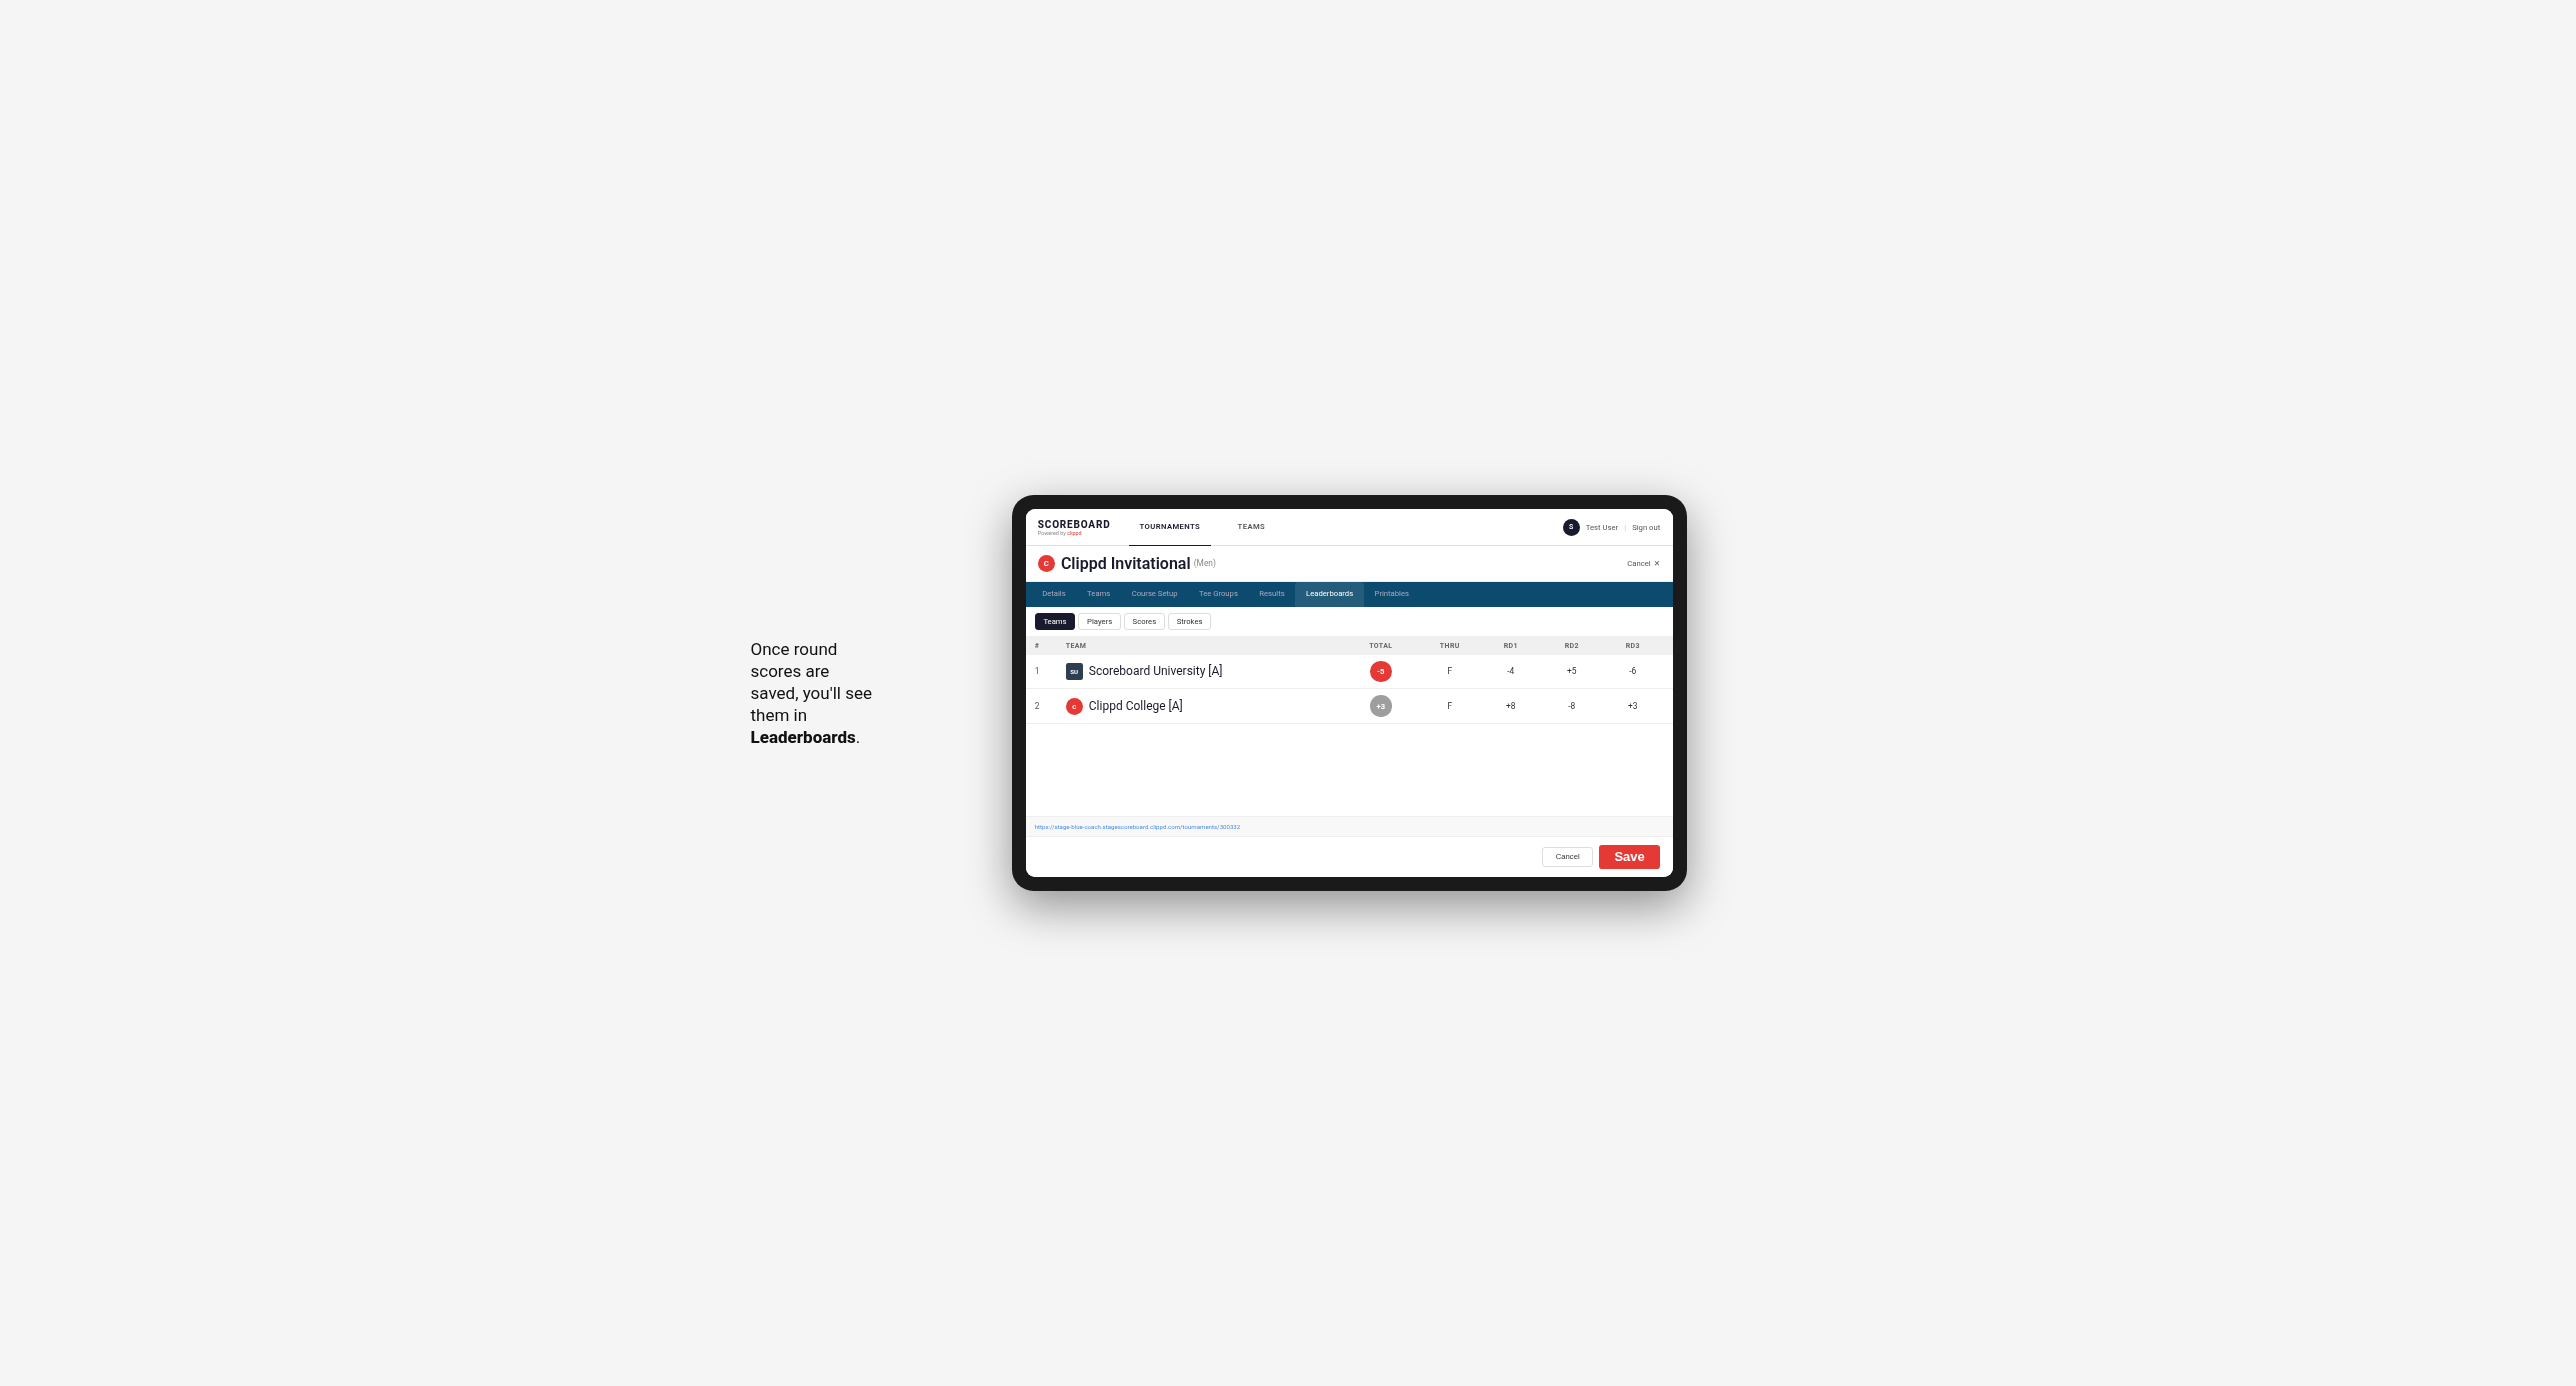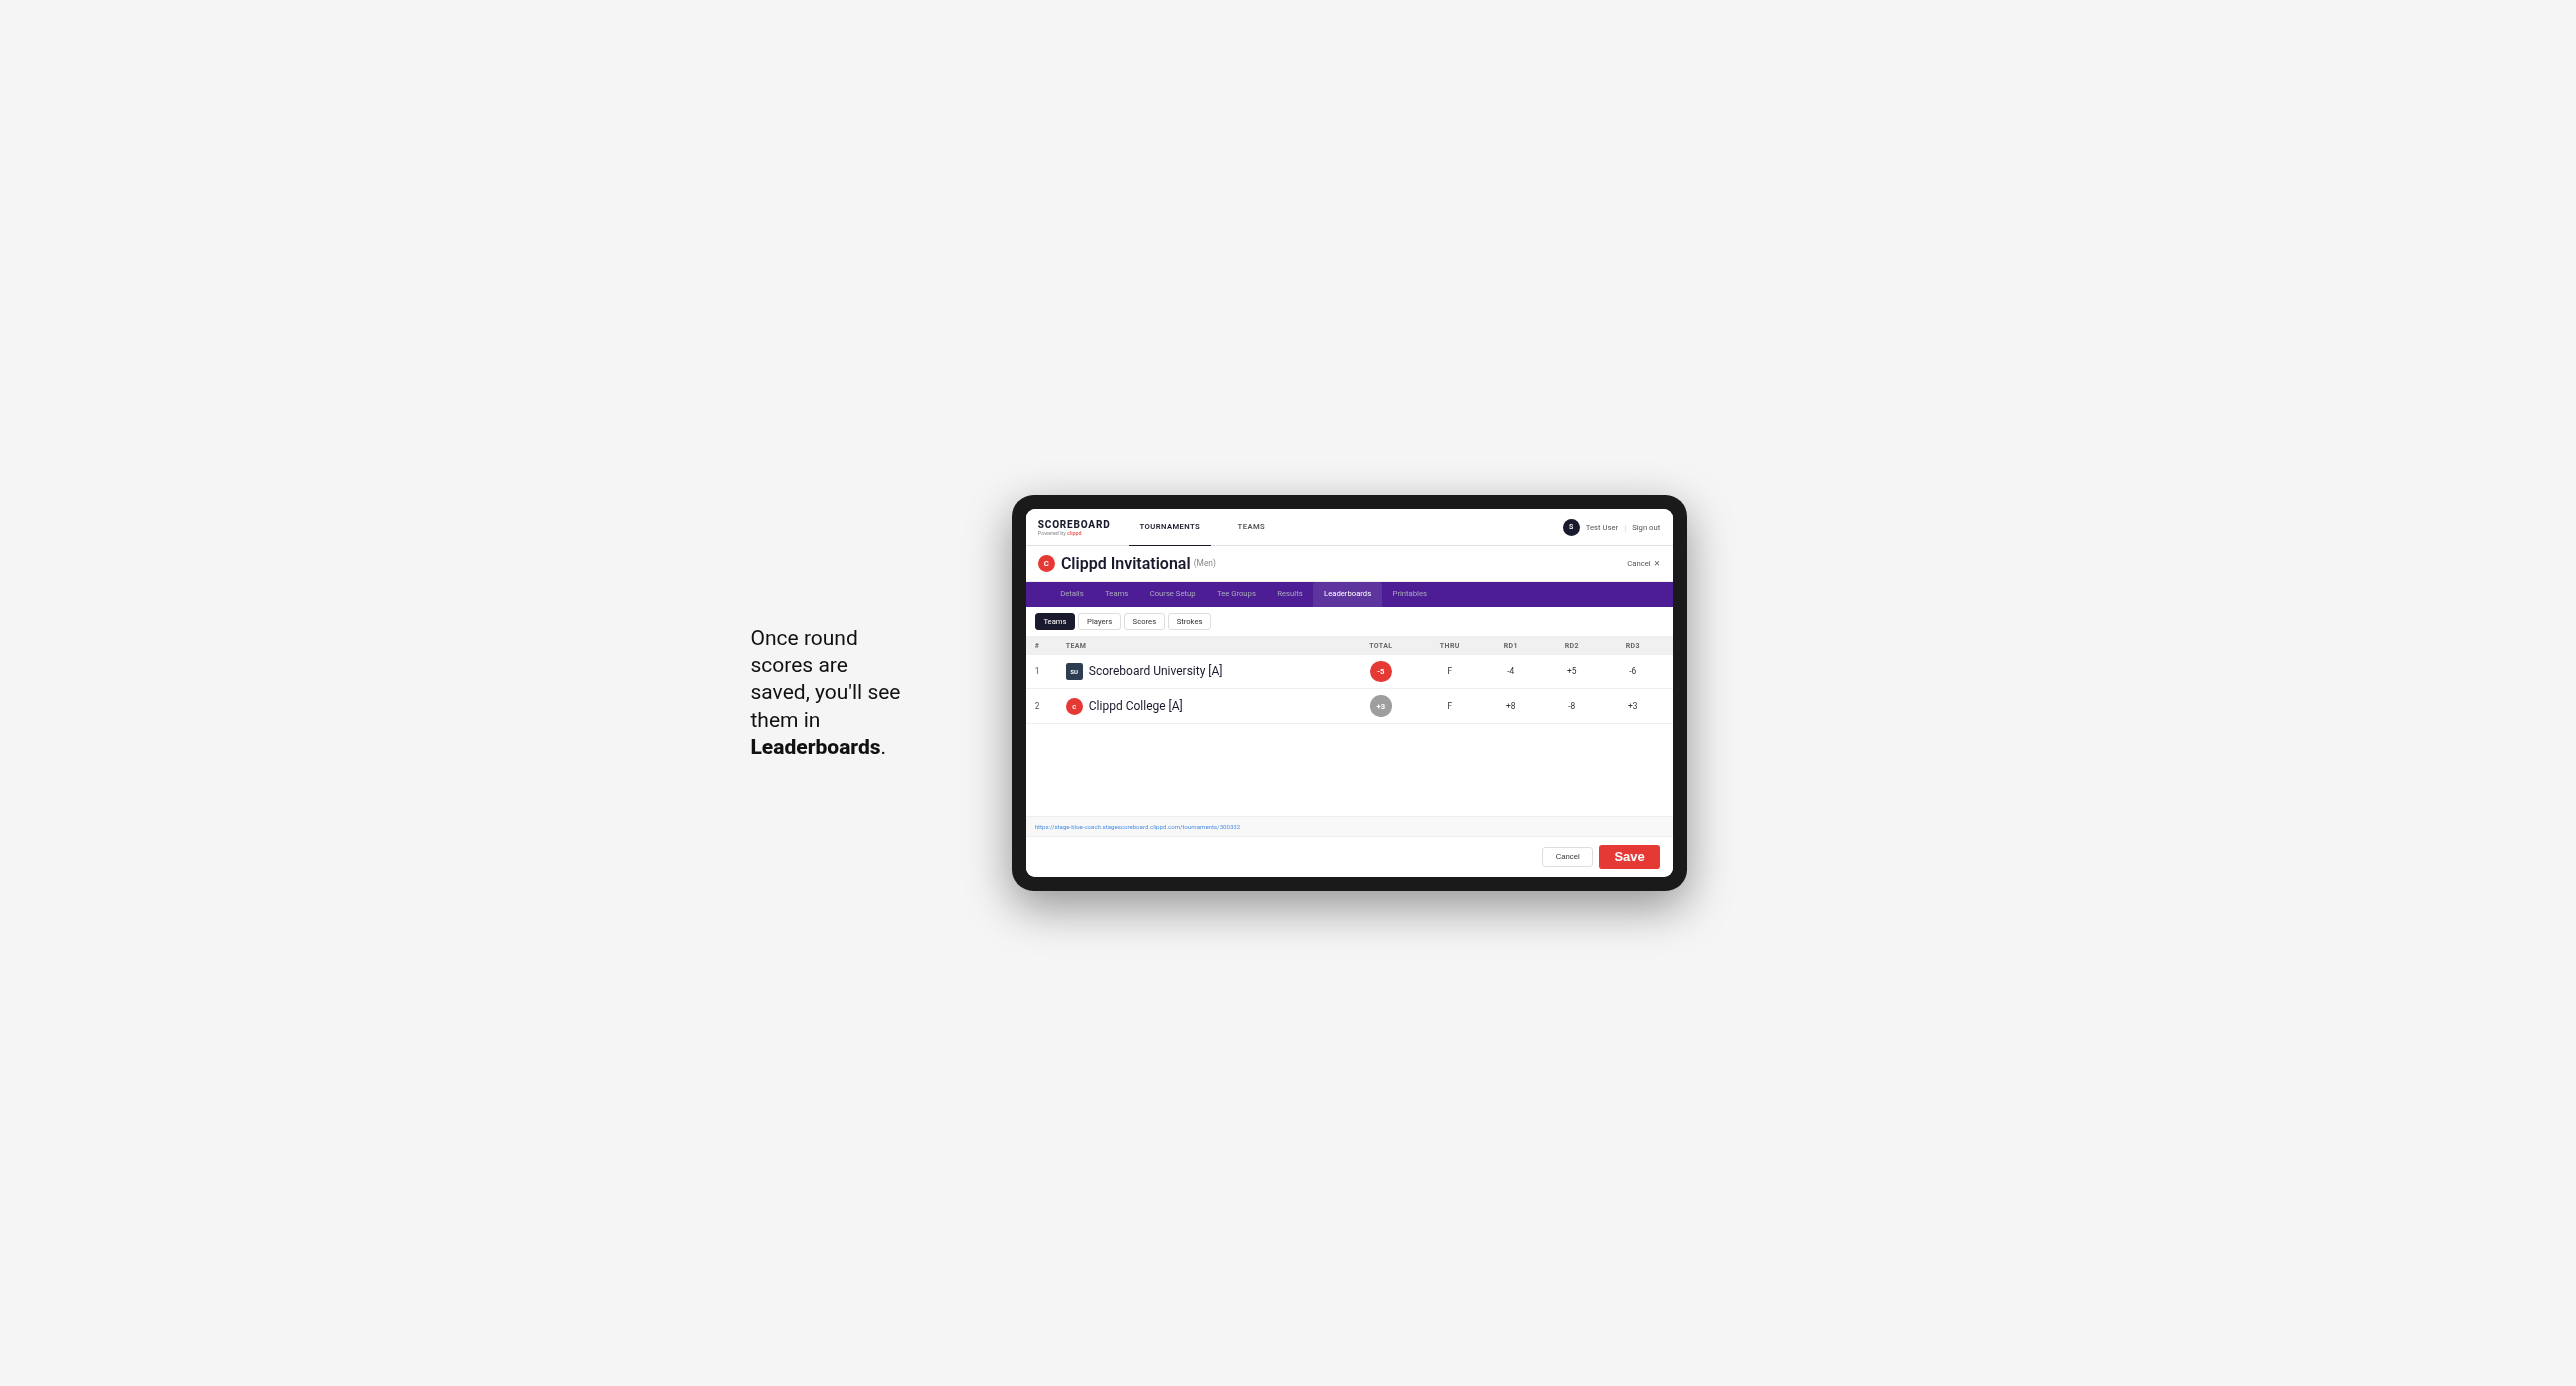--- a/index.html
+++ b/index.html
@@ -16,21 +16,21 @@
     .page-wrapper {
       display: flex;
       align-items: center;
       gap: 46px;
       max-width: 1075px;
       width: 100%;
     }
 
     .left-text {
       flex: 0 0 215px;
-      font-size: 21px;
+      font-size: 17px;
       line-height: 1.3;
       color: #111;
     }
 
     .left-text strong {
       font-weight: 800;
     }
 
     .tablet-frame {
       flex: 1;
@@ -173,23 +173,23 @@
       display: flex;
       align-items: center;
       gap: 3.1px;
       font-size: 7.7px;
       color: #555;
       cursor: pointer;
     }
 
     
     .tab-bar {
-      background: #4c1d95;
-      display: flex;
-      padding: 0 24px;
+      background: #0c4a6e;
+      display: flex;
+      padding: 0 6px;
     }
 
     .tab-item {
       padding: 7.7px 10.7px;
       font-size: 7.7px;
       color: #aab;
       cursor: pointer;
       border-bottom: 1.5px solid transparent;
     }
 

